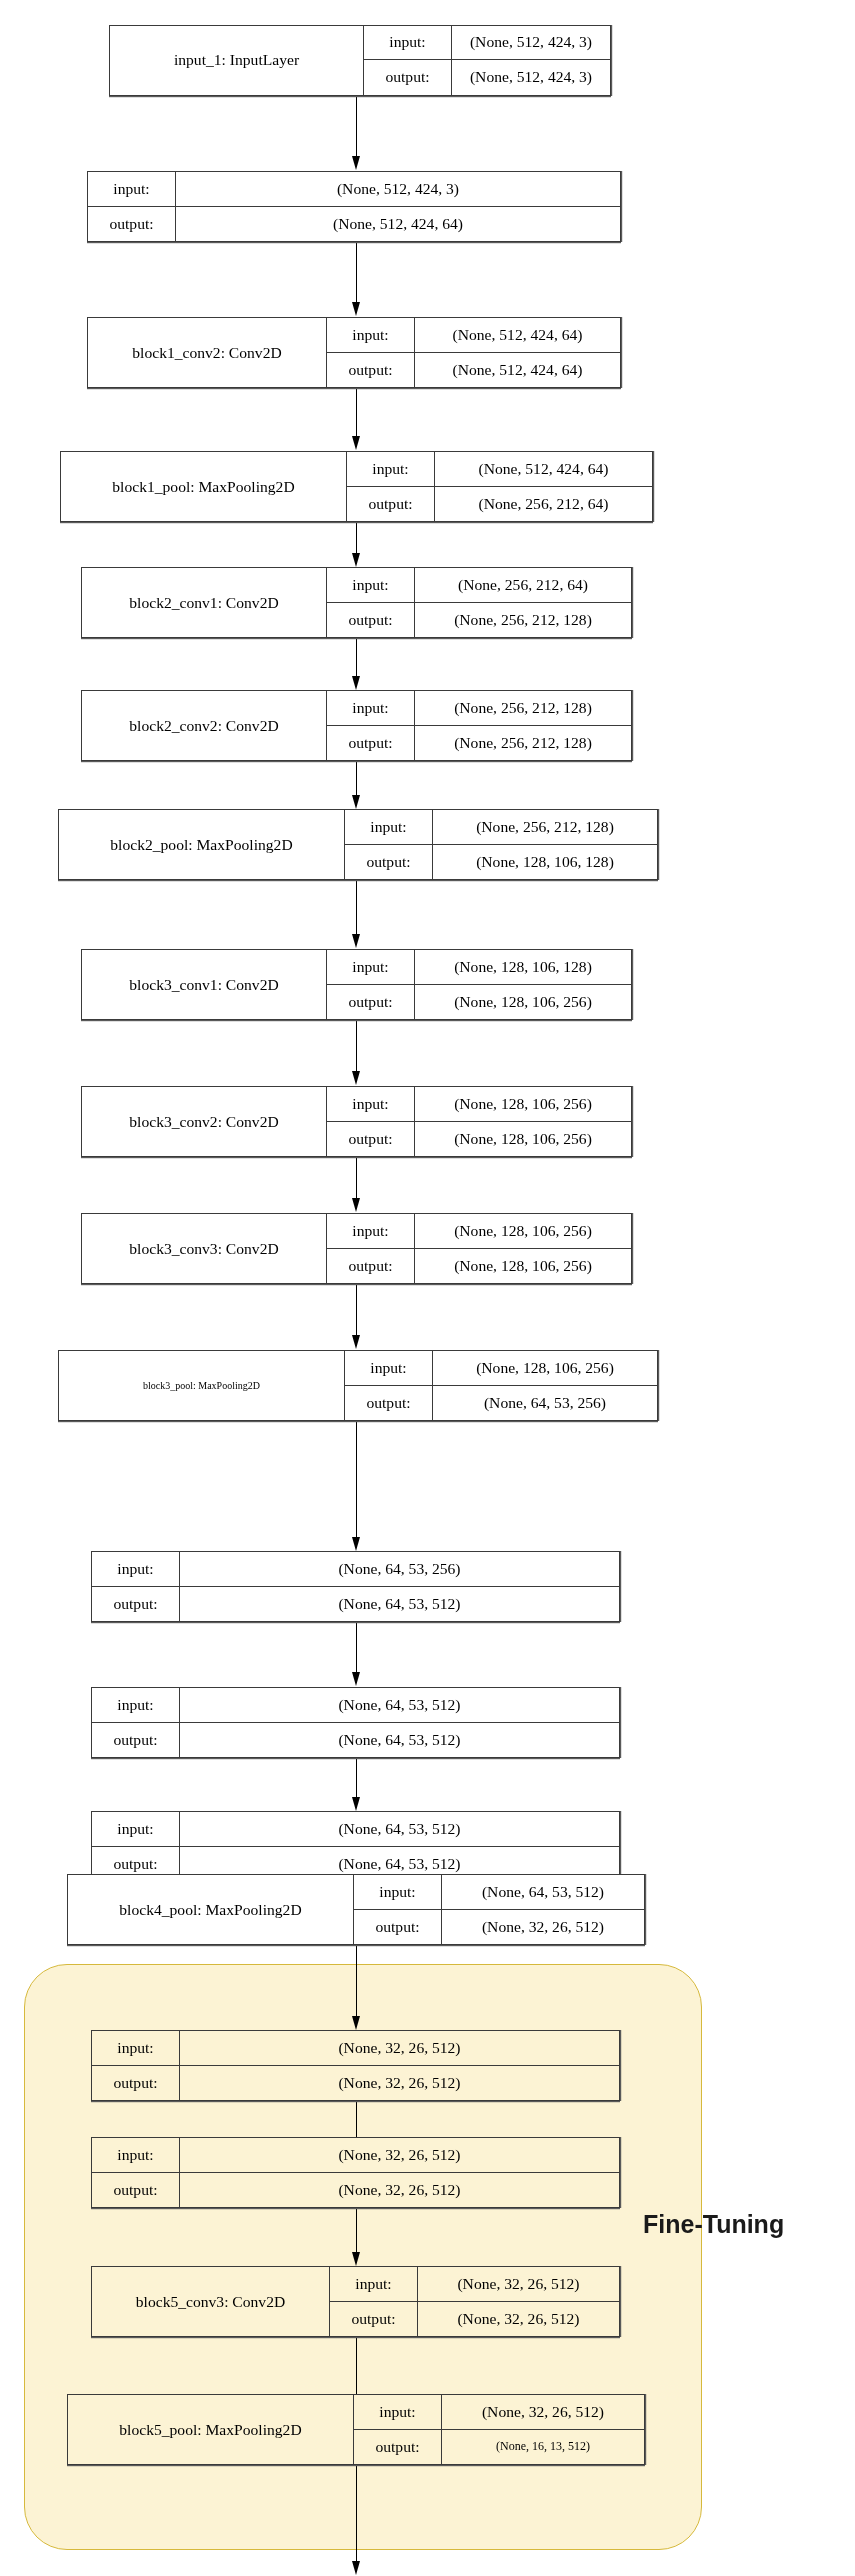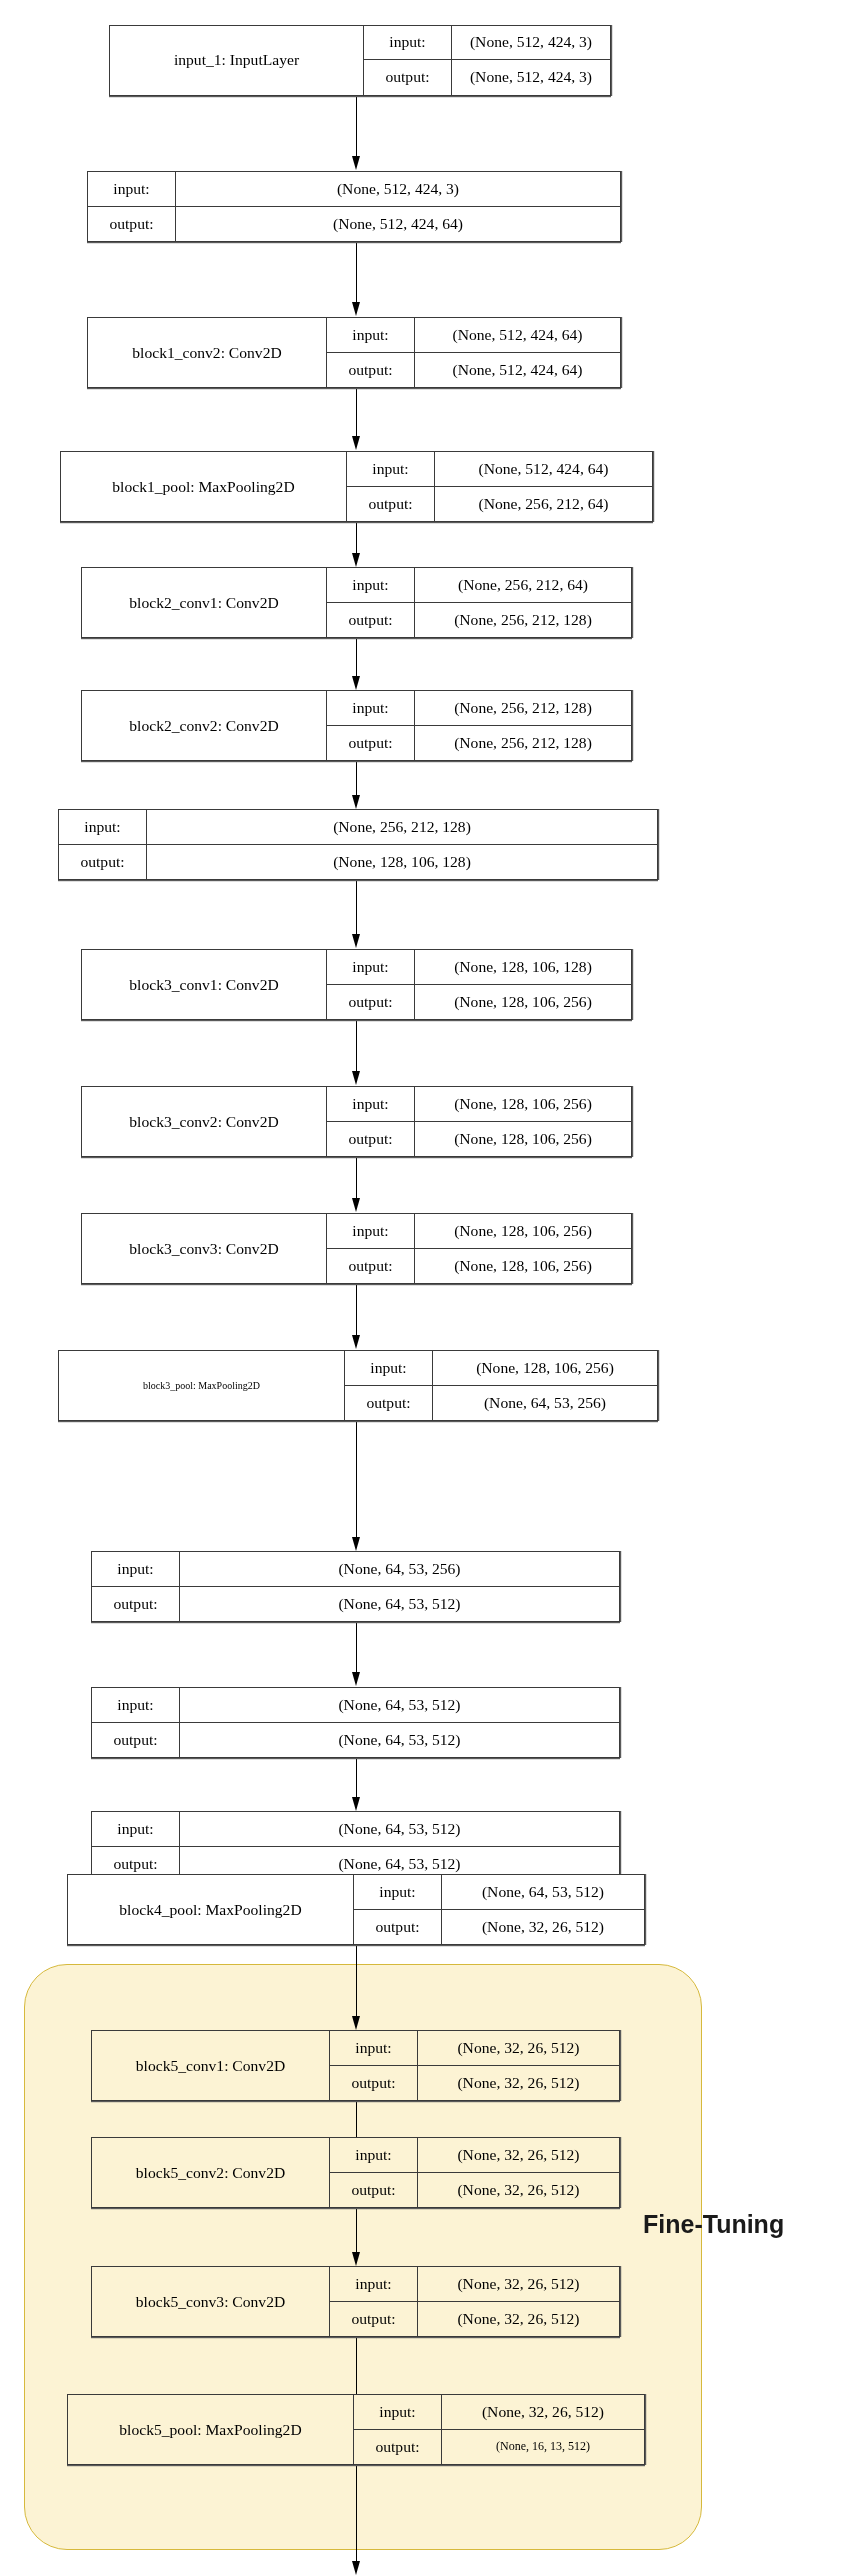--- a/index.html
+++ b/index.html
@@ -272,20 +272,21 @@
           <div class="io-key" style="width: 88px; flex: 0 0 88px; font-size: 15.6px; border-right-color: rgb(58, 58, 58);">input:</div>
           <div class="io-val" style="font-size: 15.6px;">(None, 256, 212, 128)</div>
         </div>
         <div class="io-row">
           <div class="io-key" style="width: 88px; flex: 0 0 88px; font-size: 15.6px; border-right-color: rgb(58, 58, 58);">output:</div>
           <div class="io-val" style="font-size: 15.6px;">(None, 256, 212, 128)</div>
         </div>
       </div>
     </div>
     <div class="node" style="left: 58px; top: 809px; width: 600px; height: 71px; border-color: rgb(58, 58, 58); background: rgb(255, 255, 255);">
+      <div class="node-name" style="width: 286px; flex: 0 0 286px; font-size: 15.6px; border-right-color: rgb(58, 58, 58);">block2_pool: MaxPooling2D</div>
       <div class="node-io">
         <div class="io-row top" style="border-bottom-color: rgb(58, 58, 58);">
           <div class="io-key" style="width: 88px; flex: 0 0 88px; font-size: 15.6px; border-right-color: rgb(58, 58, 58);">input:</div>
           <div class="io-val" style="font-size: 15.6px;">(None, 256, 212, 128)</div>
         </div>
         <div class="io-row">
           <div class="io-key" style="width: 88px; flex: 0 0 88px; font-size: 15.6px; border-right-color: rgb(58, 58, 58);">output:</div>
           <div class="io-val" style="font-size: 15.6px;">(None, 128, 106, 128)</div>
         </div>
       </div>
@@ -385,34 +386,32 @@
           <div class="io-key" style="width: 88px; flex: 0 0 88px; font-size: 15.6px; border-right-color: rgb(58, 58, 58);">input:</div>
           <div class="io-val" style="font-size: 15.6px;">(None, 64, 53, 512)</div>
         </div>
         <div class="io-row">
           <div class="io-key" style="width: 88px; flex: 0 0 88px; font-size: 15.6px; border-right-color: rgb(58, 58, 58);">output:</div>
           <div class="io-val" style="font-size: 15.6px;">(None, 32, 26, 512)</div>
         </div>
       </div>
     </div>
     <div class="node ft" style="left: 91px; top: 2030px; width: 529px; height: 71px; border-color: rgb(58, 58, 58);">
-      <div class="node-name" style="width: 238px; flex: 0 0 238px; font-size: 15.6px; border-right-color: rgb(58, 58, 58);">block5_conv1: Conv2D</div>
       <div class="node-io">
         <div class="io-row top" style="border-bottom-color: rgb(58, 58, 58);">
           <div class="io-key" style="width: 88px; flex: 0 0 88px; font-size: 15.6px; border-right-color: rgb(58, 58, 58);">input:</div>
           <div class="io-val" style="font-size: 15.6px;">(None, 32, 26, 512)</div>
         </div>
         <div class="io-row">
           <div class="io-key" style="width: 88px; flex: 0 0 88px; font-size: 15.6px; border-right-color: rgb(58, 58, 58);">output:</div>
           <div class="io-val" style="font-size: 15.6px;">(None, 32, 26, 512)</div>
         </div>
       </div>
     </div>
     <div class="node ft" style="left: 91px; top: 2137px; width: 529px; height: 71px; border-color: rgb(58, 58, 58);">
-      <div class="node-name" style="width: 238px; flex: 0 0 238px; font-size: 15.6px; border-right-color: rgb(58, 58, 58);">block5_conv2: Conv2D</div>
       <div class="node-io">
         <div class="io-row top" style="border-bottom-color: rgb(58, 58, 58);">
           <div class="io-key" style="width: 88px; flex: 0 0 88px; font-size: 15.6px; border-right-color: rgb(58, 58, 58);">input:</div>
           <div class="io-val" style="font-size: 15.6px;">(None, 32, 26, 512)</div>
         </div>
         <div class="io-row">
           <div class="io-key" style="width: 88px; flex: 0 0 88px; font-size: 15.6px; border-right-color: rgb(58, 58, 58);">output:</div>
           <div class="io-val" style="font-size: 15.6px;">(None, 32, 26, 512)</div>
         </div>
       </div>

